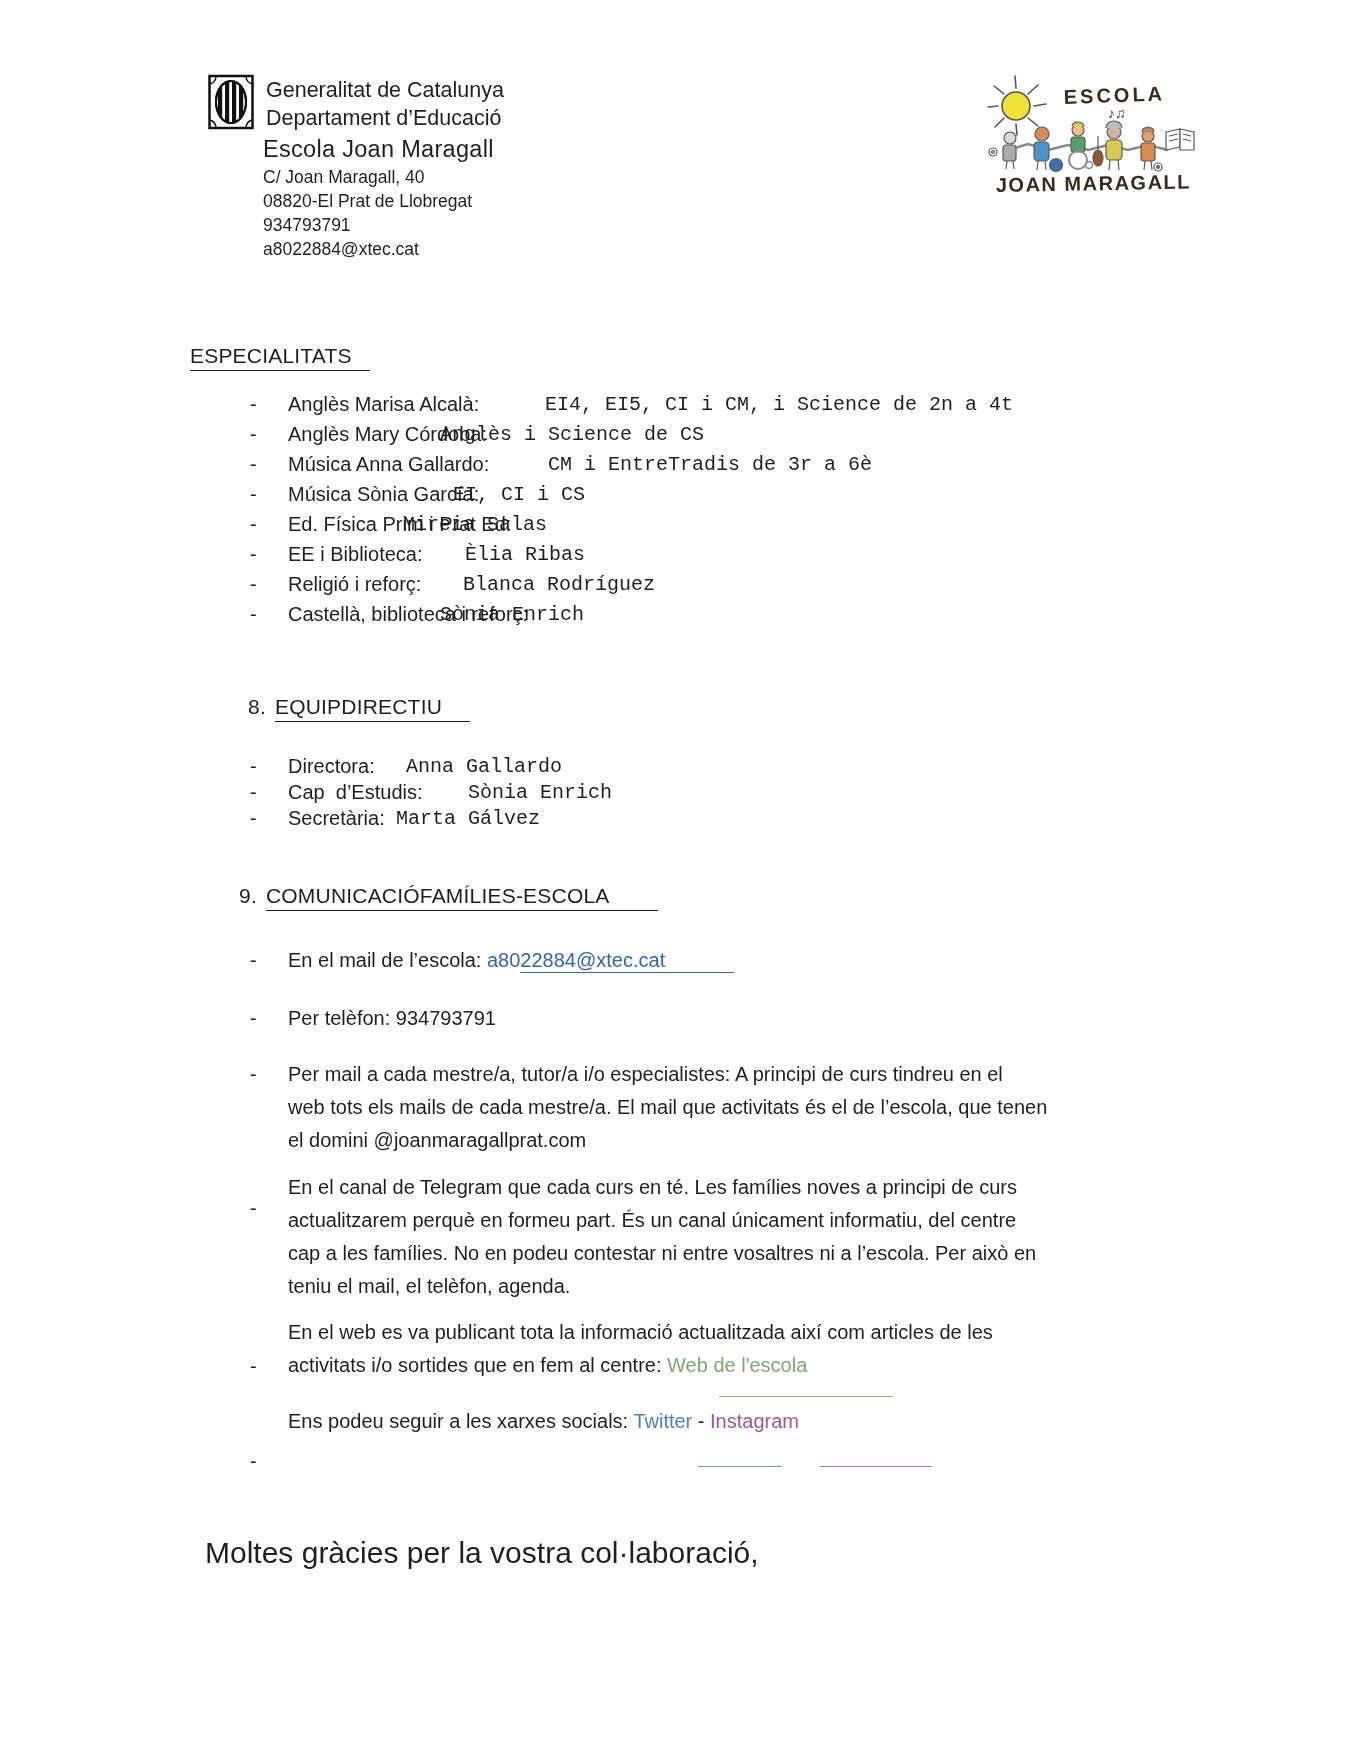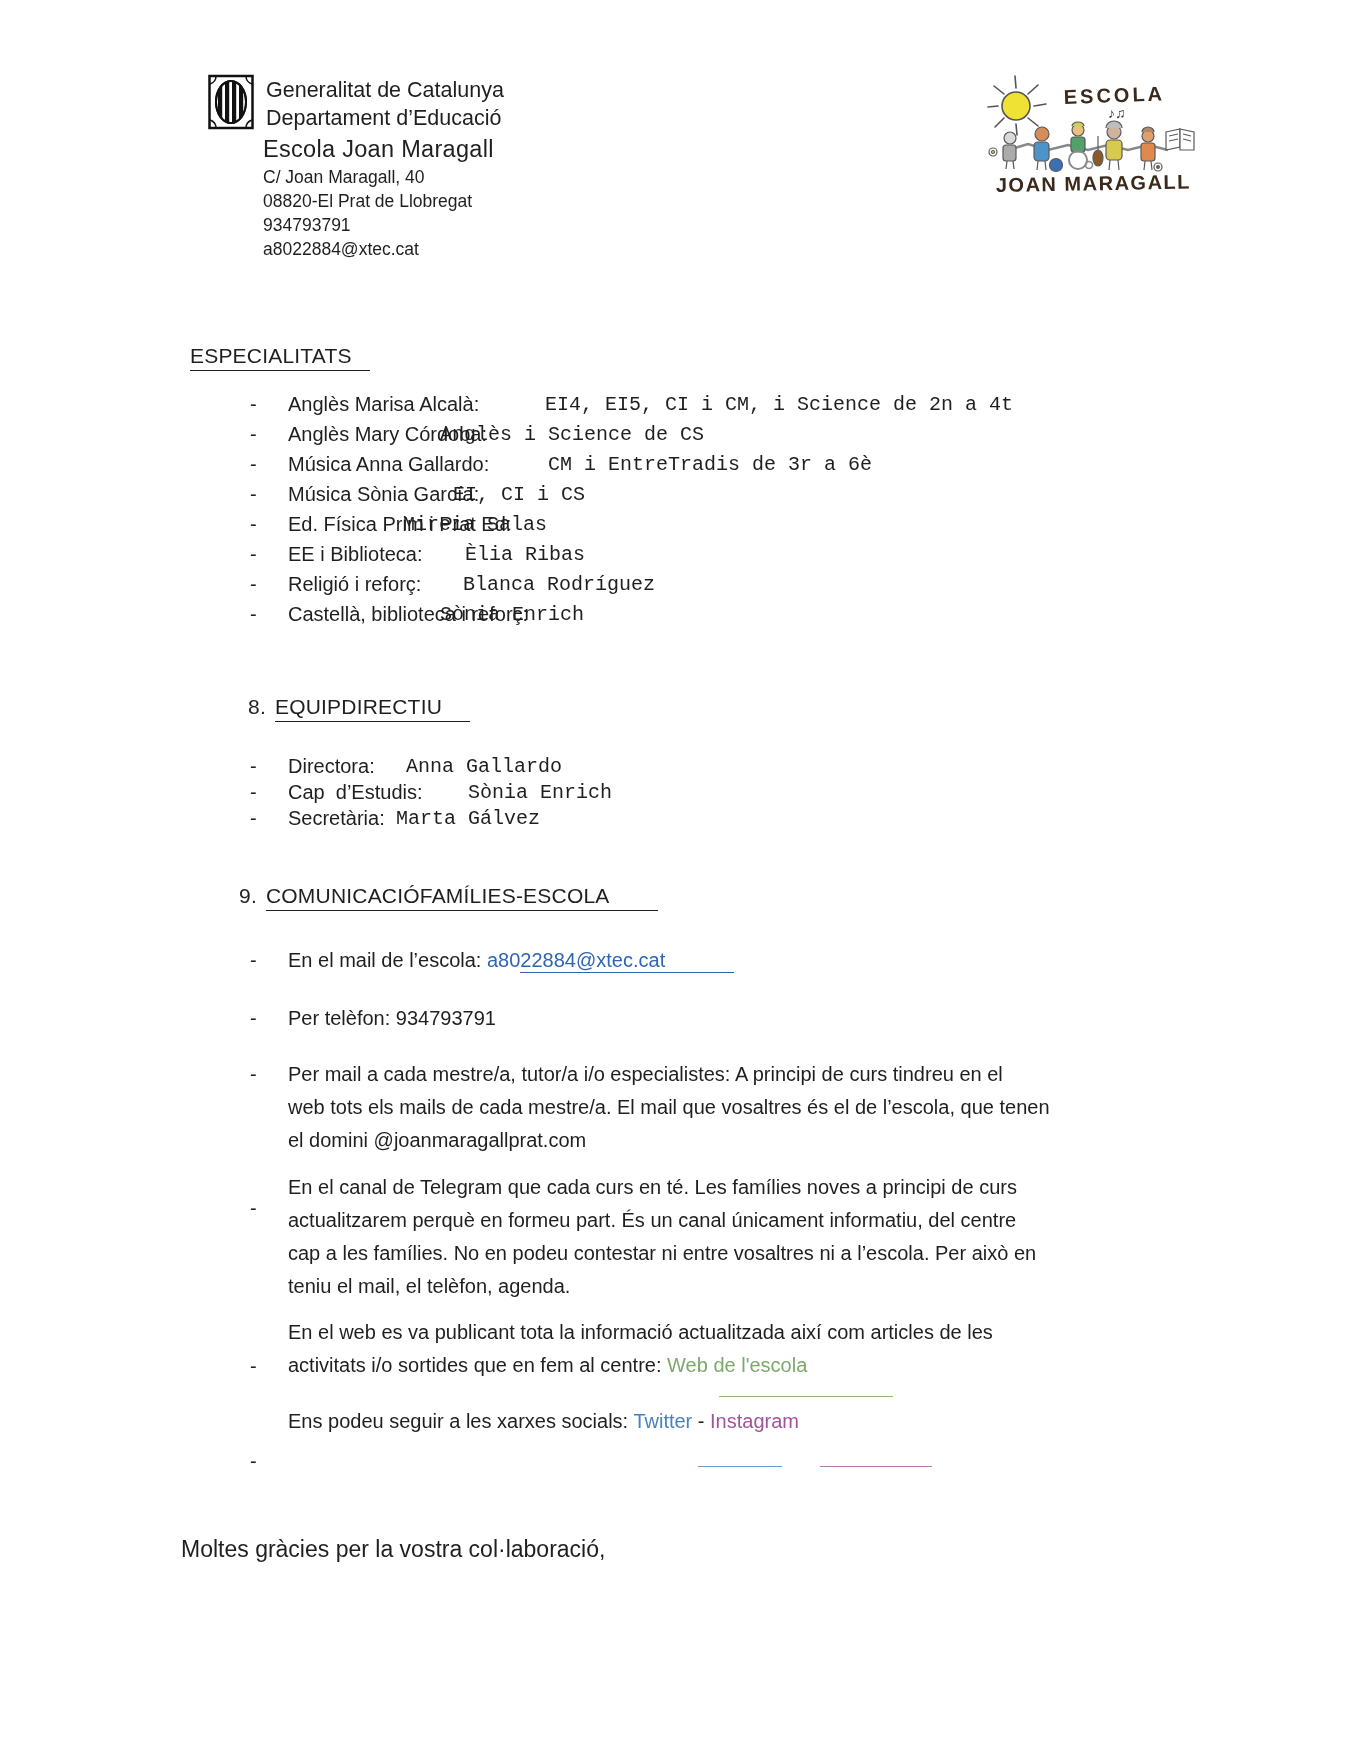--- a/index.html
+++ b/index.html
@@ -49,21 +49,21 @@
   .link-web{color:var(--web-green,#7ca96c);}
   .link-tw{color:var(--twitter-blue,#4a82bd);}
   .link-ig{color:var(--instagram-purple,#a0549b);text-align:right;}
   a{text-decoration:none;cursor:pointer;}
   
   .uline{position:absolute;height:0;border-bottom:1.6px solid;}
   .ul-mail{left:520px;top:972px;width:214px;border-color:var(--link-blue,#2f66b3);}
   .ul-web{left:719px;top:1396px;width:174px;border-color:var(--web-green,#7ca96c);opacity:.85;}
   .ul-tw{left:698px;top:1466px;width:84px;border-color:var(--twitter-blue,#4a82bd);opacity:.8;}
   .ul-ig{left:820px;top:1466px;width:112px;border-color:var(--instagram-purple,#a0549b);opacity:.8;}
-  .closing{left:181px;top:1536px;font-size:23px;}
+  .closing{left:205px;top:1536px;font-size:30px;}
 </style>
 </head>
 <body>
 
 <div class="page">
 
   <svg class="abs" style="left:208px;top:74px;" width="46" height="56" viewBox="0 0 46 56">
     <rect x="1.5" y="2" width="43" height="52" fill="#ffffff" stroke="#111" stroke-width="2.5"></rect>
     <path d="M2,10 Q8,8 8,2 M44,10 Q38,8 38,2 M2,46 Q8,48 8,54 M44,46 Q38,48 38,54" fill="none" stroke="#111" stroke-width="1.5"></path>
     <clipPath id="shieldClip">
@@ -239,21 +239,21 @@
   <div class="uline ul-mail"></div>
 
   <div class="li" style="top:1007px">
     <span class="dash">-</span>
     <span class="lbl pre">Per telèfon: 934793791</span>
   </div>
 
   <div class="loose-dash" style="top:1063px">-</div>
   <div class="para" style="top:1058px">
     <div class="line">Per mail a cada mestre/a, tutor/a i/o especialistes: A principi de curs tindreu en el</div>
-    <div class="line">web tots els mails de cada mestre/a. El mail que vosaltres és el de l’escola, que tenen</div>
+    <div class="line">web tots els mails de cada mestre/a. El mail que activitats és el de l’escola, que tenen</div>
     <div class="line">el domini @joanmaragallprat.com</div>
   </div>
 
   <div class="loose-dash" style="top:1197px">-</div>
   <div class="para" style="top:1171px">
     <div class="line">En el canal de Telegram que cada curs en té. Les famílies noves a principi de curs</div>
     <div class="line">actualitzarem perquè en formeu part. És un canal únicament informatiu, del centre</div>
     <div class="line">cap a les famílies. No en podeu contestar ni entre vosaltres ni a l’escola. Per això en</div>
     <div class="line">teniu el mail, el telèfon, agenda.</div>
   </div>

